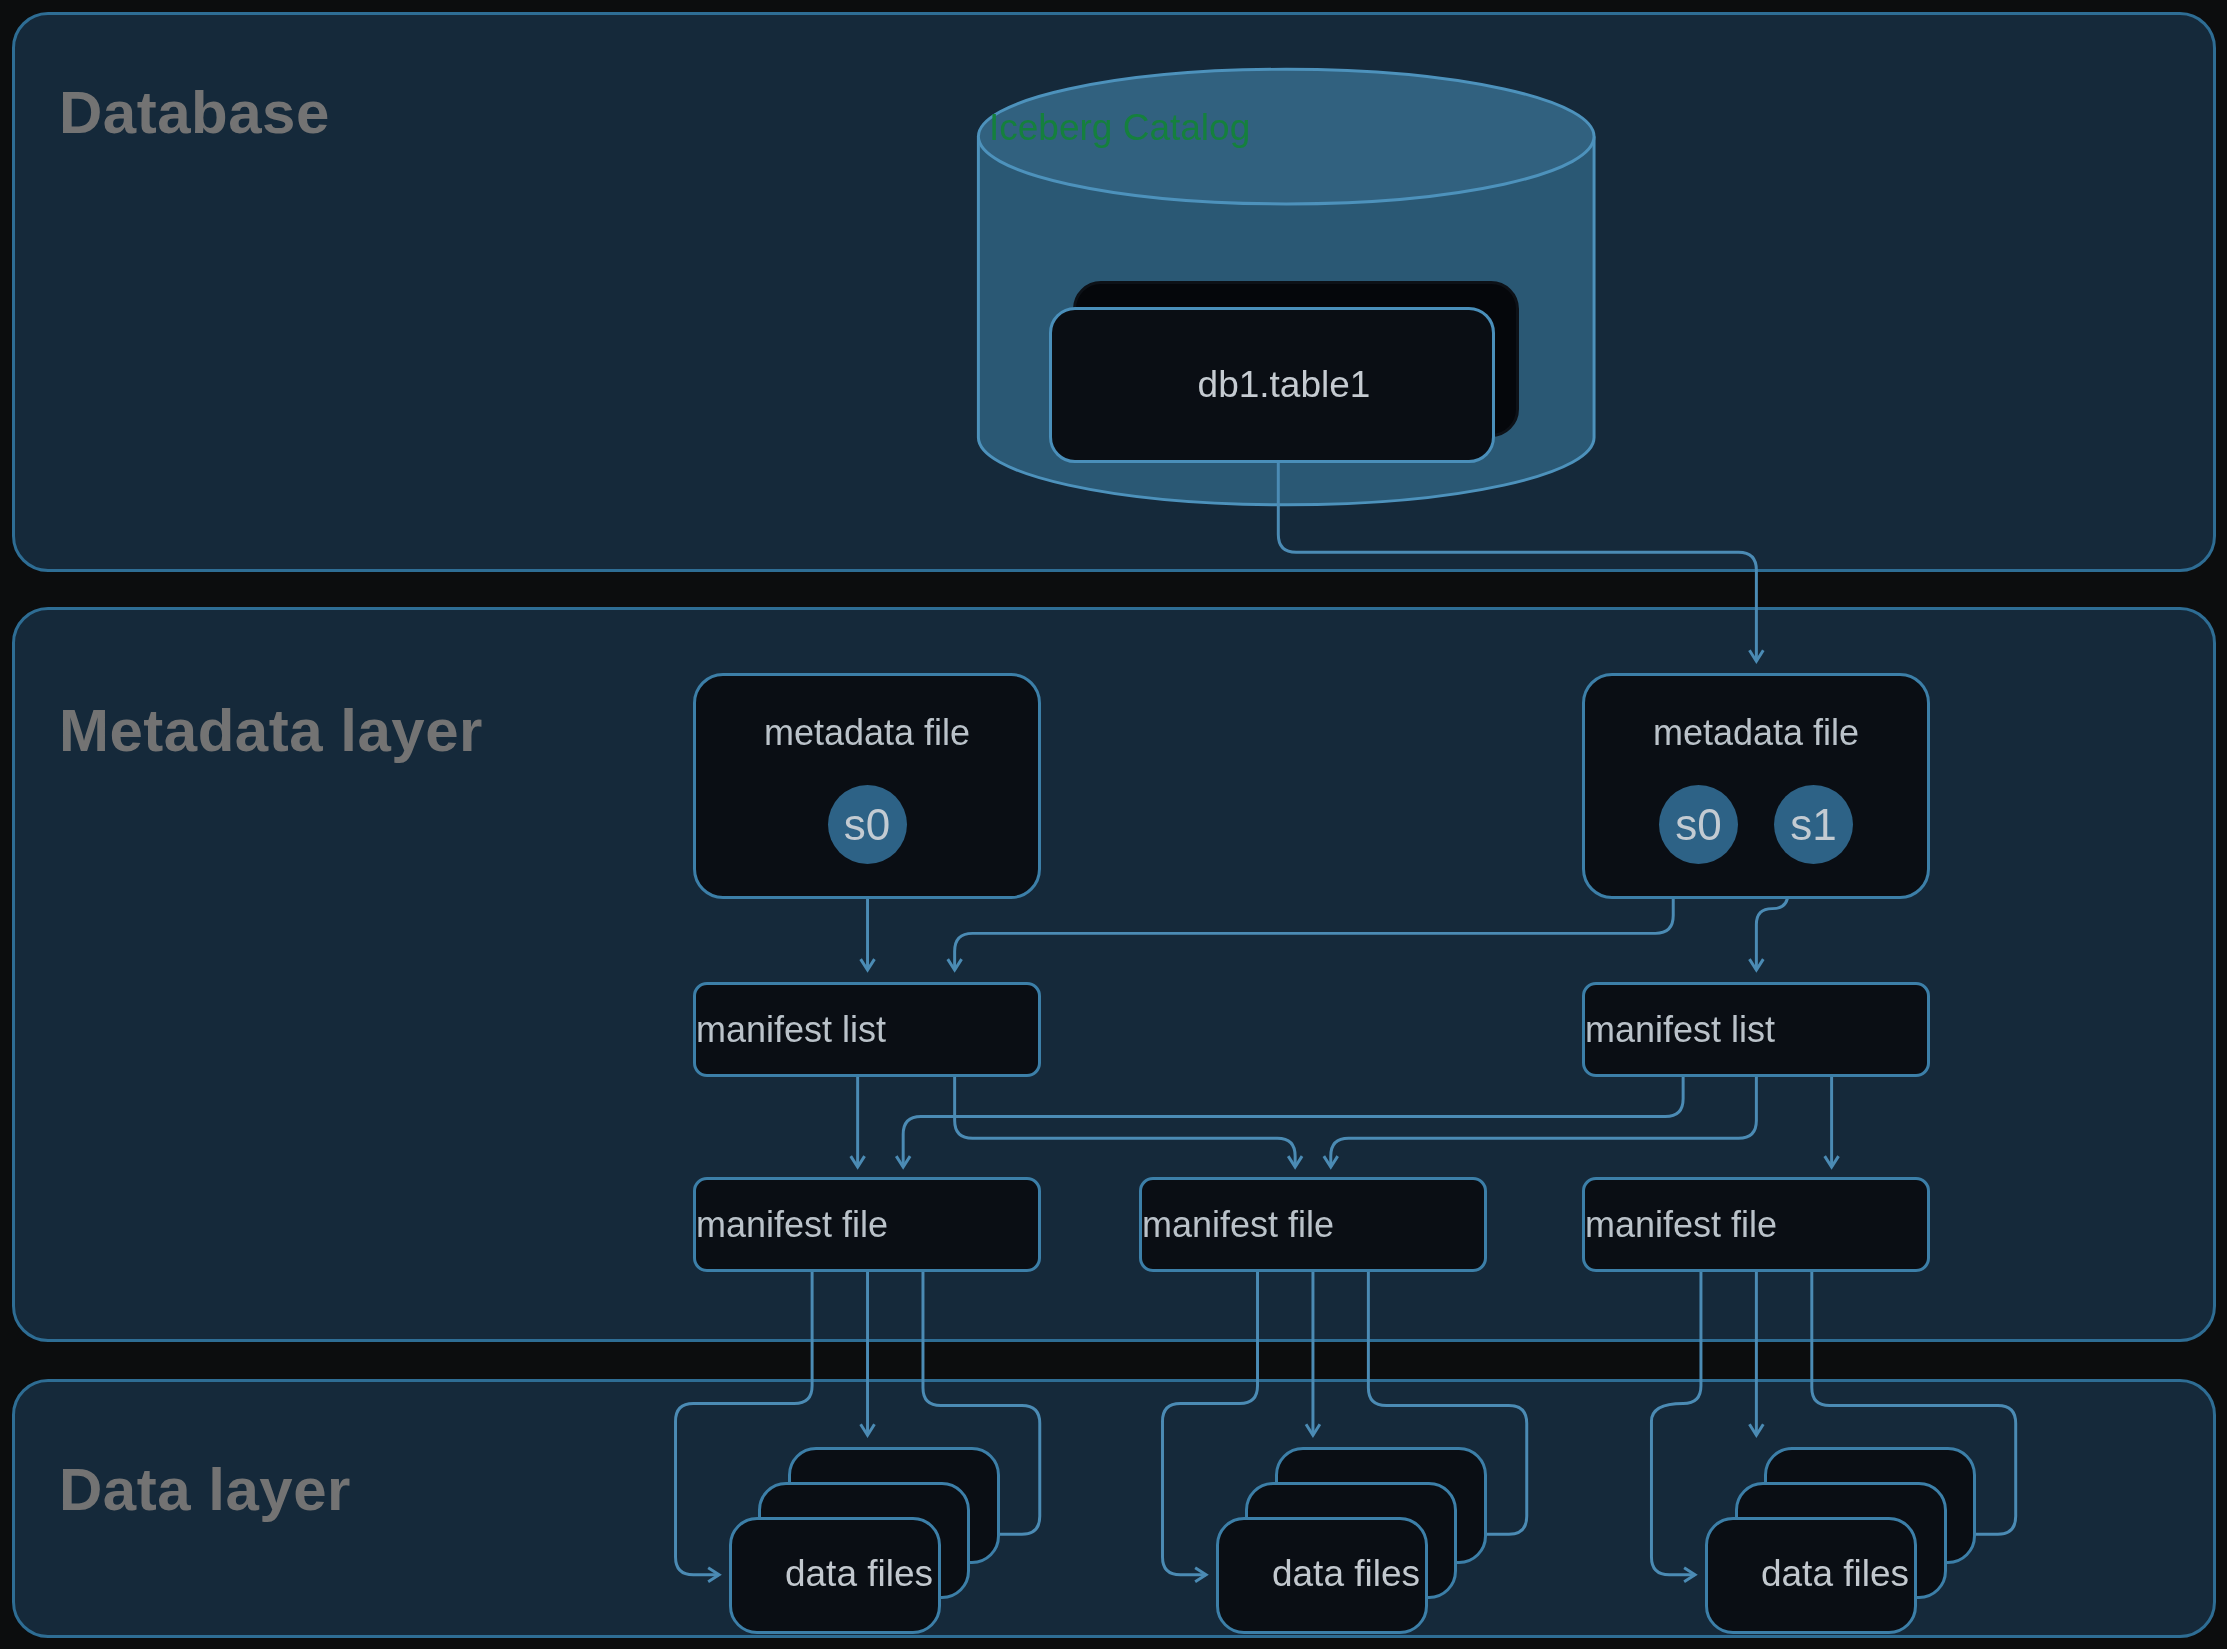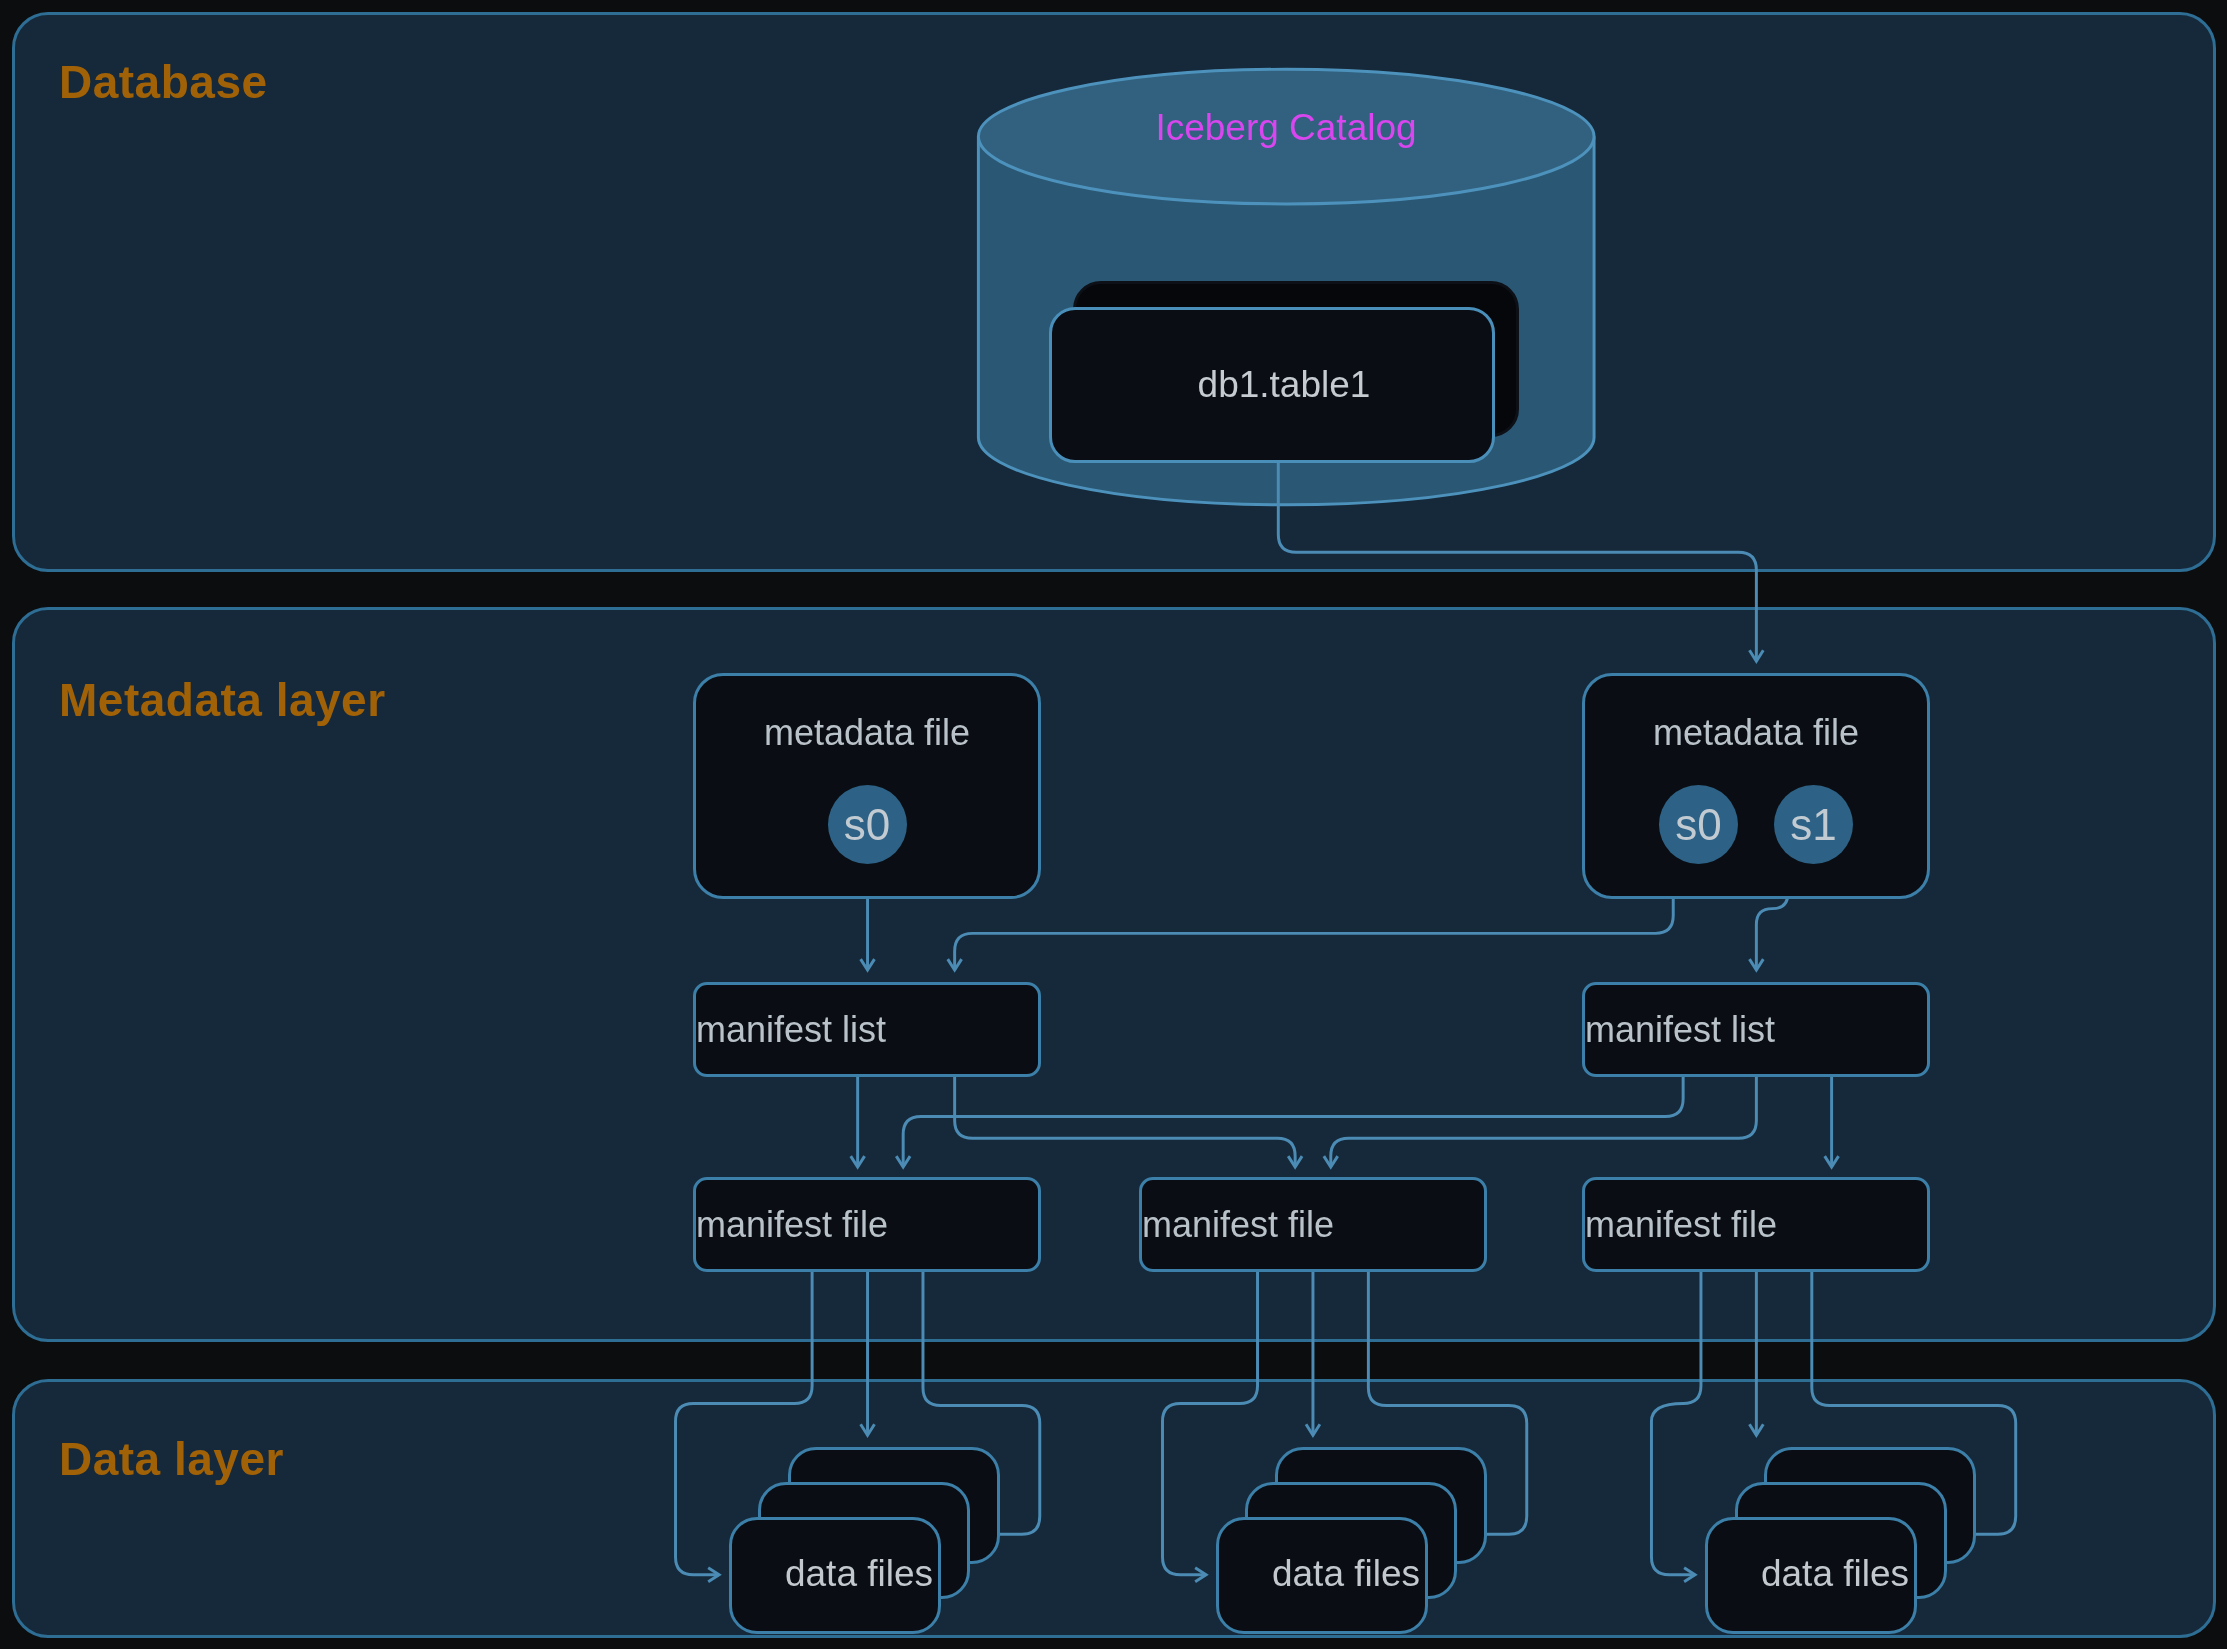--- a/index.html
+++ b/index.html
@@ -5,22 +5,23 @@
   html,body{margin:0;padding:0;background:#0c0d0e;}
   body{
     width:2228px;height:1649px;position:relative;overflow:hidden;
     font-family:"Liberation Sans", sans-serif;
   }
   .panel{
     position:absolute;left:12px;width:2204px;box-sizing:border-box;
     background:#15293a;border:3px solid #2e6d94;border-radius:36px;
   }
   .heading{
-    position:absolute;color:#a16207;font-size:46px;font-weight:700;
+    position:absolute;color:#737373;font-size:60px;font-weight:700;
     letter-spacing:0.5px;
+    margin-top:23px;
   }
   #edges{position:absolute;left:0;top:0;width:2228px;height:1649px;pointer-events:none;}
   .node{
     position:absolute;box-sizing:border-box;background:#0a0e14;
     border:3px solid #3c7fa8;border-radius:14px;color:#bac2c9;
     display:flex;align-items:center;justify-content:flex-start;font-size:36px;
   }
   .node.meta{border-radius:30px;flex-direction:column;justify-content:flex-start;}
   .meta-label{margin-top:36px;}
   .snaps{position:absolute;top:109px;left:0;width:100%;height:79px;
@@ -38,21 +39,21 @@
   .pointer-card{
     display:flex;flex-direction:column;align-items:center;justify-content:center;
     gap:10px;color:#c5cbd1;font-size:37px;border-color:#4a8fba;border-radius:26px;
   }
   .pointer-card .cap{font-weight:700;}
   .stack-label{
     position:absolute;width:100%;text-align:center;color:#c2c8ce;
     font-size:37px;top:50%;transform:translateY(-54%);
   }
   .catalog-label{
-    position:absolute;color:#d946ef;font-size:37px;text-align:center;
+    position:absolute;color:#15803d;font-size:37px;
   }
 </style>
 </head>
 <body>
 
 <div class="panel" style="top:12px;height:560px;"></div>
 <div class="panel" style="top:607px;height:735px;"></div>
 <div class="panel" style="top:1379px;height:259px;"></div>
 
 <div class="heading" style="left:59px;top:55px;">Database</div>

